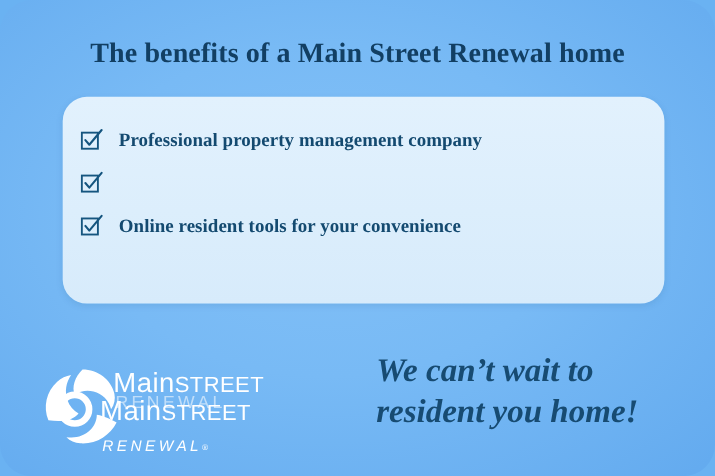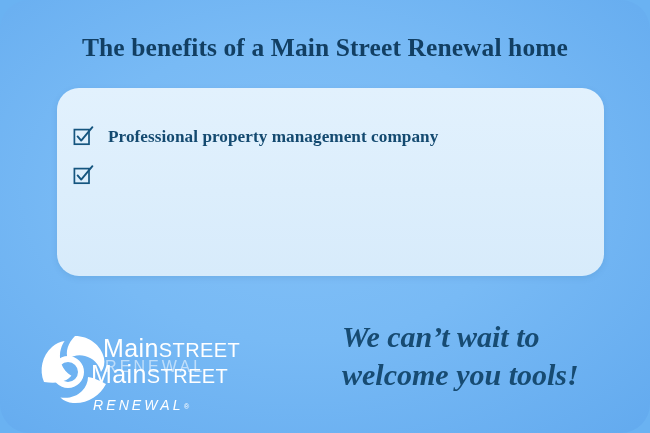--- a/index.html
+++ b/index.html
@@ -58,21 +58,21 @@
     position: absolute;
     left: 16px;
     top: 20px;
     right: 10px;
     list-style: none;
     margin: 0;
     padding: 0;
   }
   .benefit-row {
     display: flex;
-    align-items: flex-end;
+    align-items: center;
     height: 39px;
   }
   .check-icon {
     flex: 0 0 auto;
     width: 21px;
     height: 21px;
     margin-right: 14px;
     position: relative;
     top: -1px;
   }
@@ -182,28 +182,37 @@
 
       <li class="benefit-row">
         <span class="check-icon">
           <svg width="21" height="21" viewBox="0 0 21 21" aria-hidden="true">
             <rect x="1.4" y="4.6" width="14.6" height="14.6" fill="none" stroke="#15557f" stroke-width="1.7"></rect>
             <path d="M4.6 11.4 L8.2 15.6 L19.4 2.2" fill="none" stroke="#15557f" stroke-width="1.9" stroke-linecap="round" stroke-linejoin="round"></path>
           </svg>
         </span>
       </li>
 
+      <li class="benefit-row">
+        <span class="check-icon">
+          <svg width="21" height="21" viewBox="0 0 21 21" aria-hidden="true">
+            <rect x="1.4" y="4.6" width="14.6" height="14.6" fill="none" stroke="#15557f" stroke-width="1.7"></rect>
+            <path d="M4.6 11.4 L8.2 15.6 L19.4 2.2" fill="none" stroke="#15557f" stroke-width="1.9" stroke-linecap="round" stroke-linejoin="round"></path>
+          </svg>
+        </span>
+        <span class="benefit-text">Online resident tools for your convenience</span>
+      </li>
 
 
     </ul>
   </div>
 
   <div id="tagline">
     <span class="tagline-line">We can’t wait to</span>
-    <span class="tagline-line">welcome you tools!</span>
+    <span class="tagline-line">resident you home!</span>
   </div>
 
   <div id="logo">
 
     <div id="logo-mark">
       <svg width="80" height="84" viewBox="0 0 80 84" aria-hidden="true">
         <g fill="#ffffff">
           <path d="M40 4 C54 4 66 13 69 26 C70 31 69 36 66 40 C64 32 58 26 50 24 C44 22.5 38 23.5 33 27 C30 20 33 11 40 4 Z"></path>
           <path d="M71 52 C65 64 52 72 38 71 C33 70.6 28.6 68.6 25.4 65.4 C33.4 66.8 41.4 64.6 47 59 C50.8 55.2 53 50.2 53 45 C60.4 46.2 67.4 50 71 52 Z"></path>
           <path d="M9 50 C4 38 7 24 17 15 C20.6 11.8 25 9.8 29.6 9 C25 15.8 23.6 24.2 26.4 32 C28.2 37 31.8 41.2 36.4 43.8 C31.6 49.6 23 52 9 50 Z"></path>

